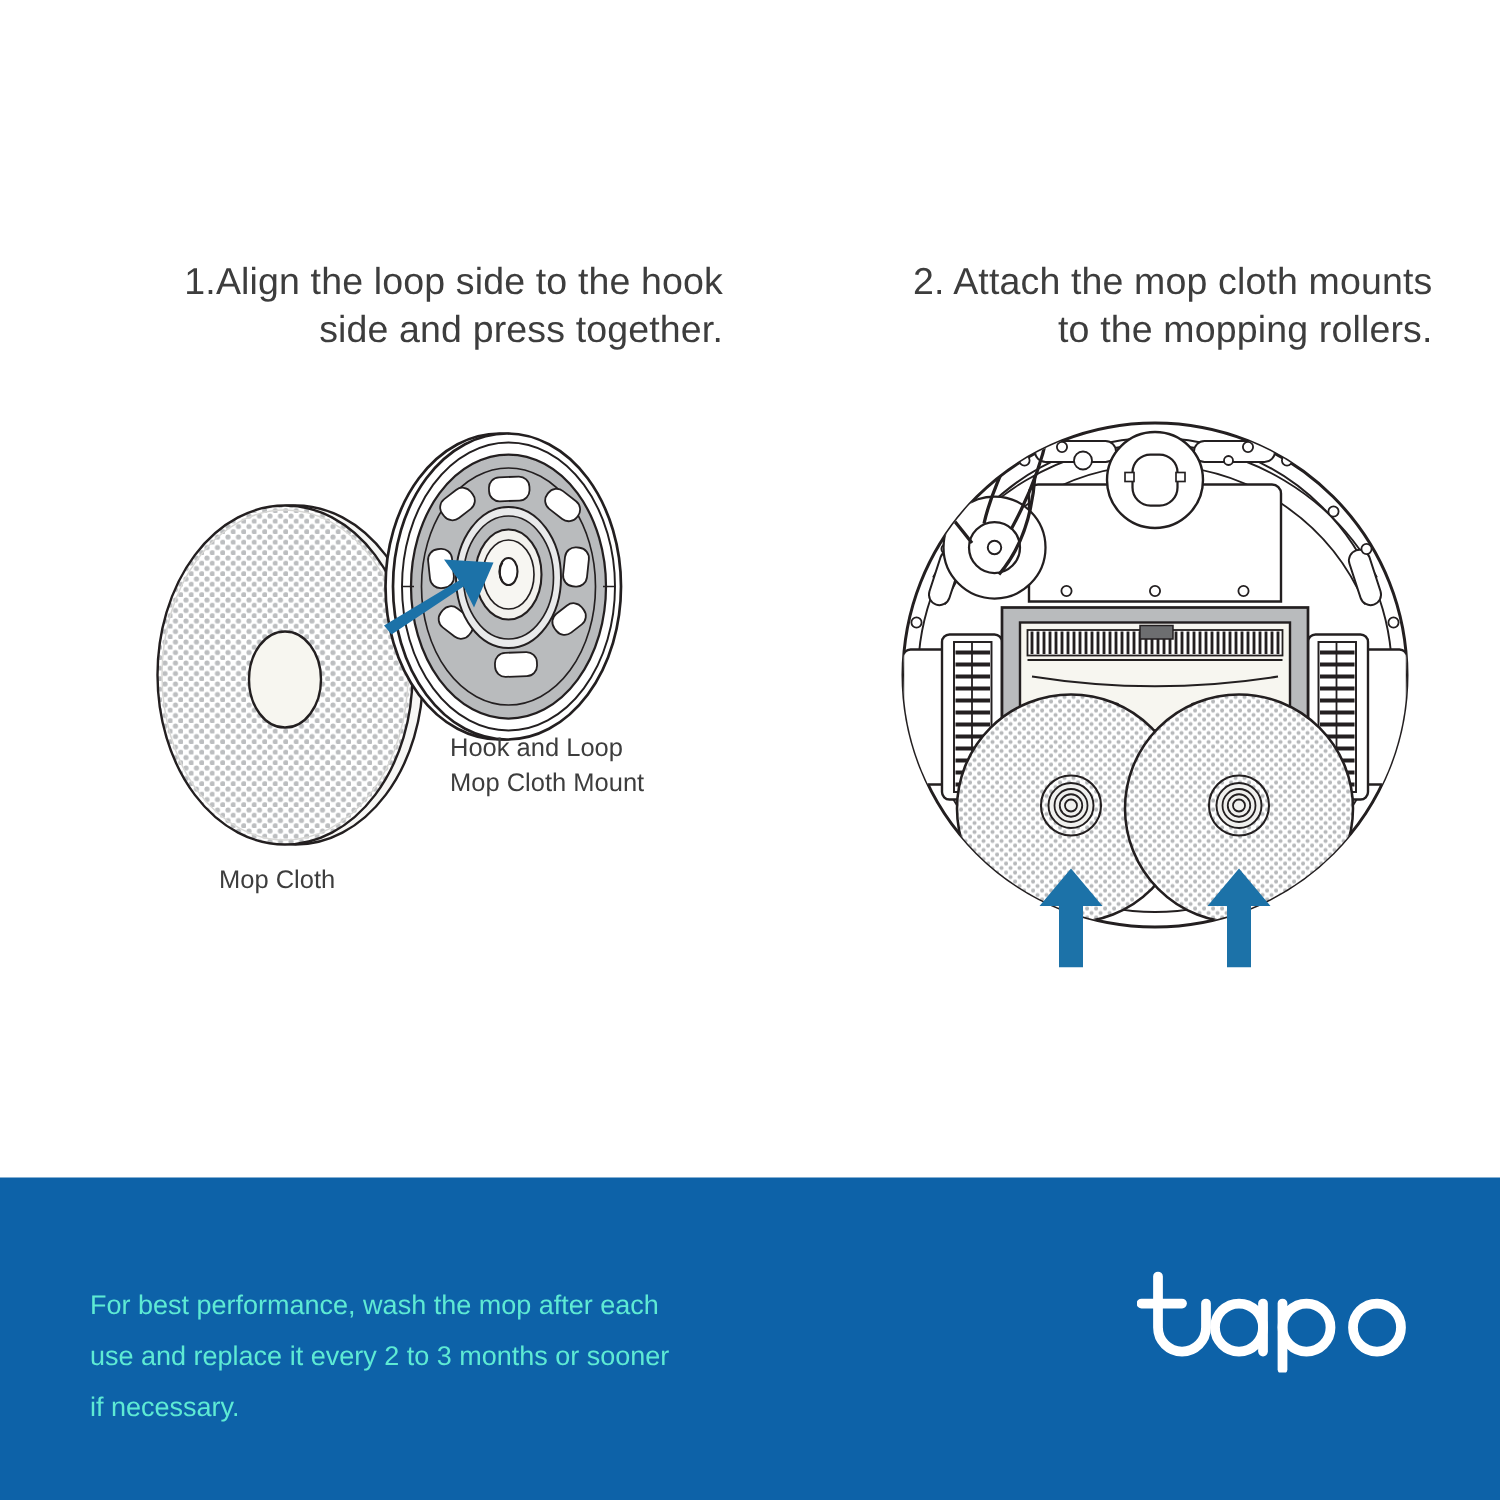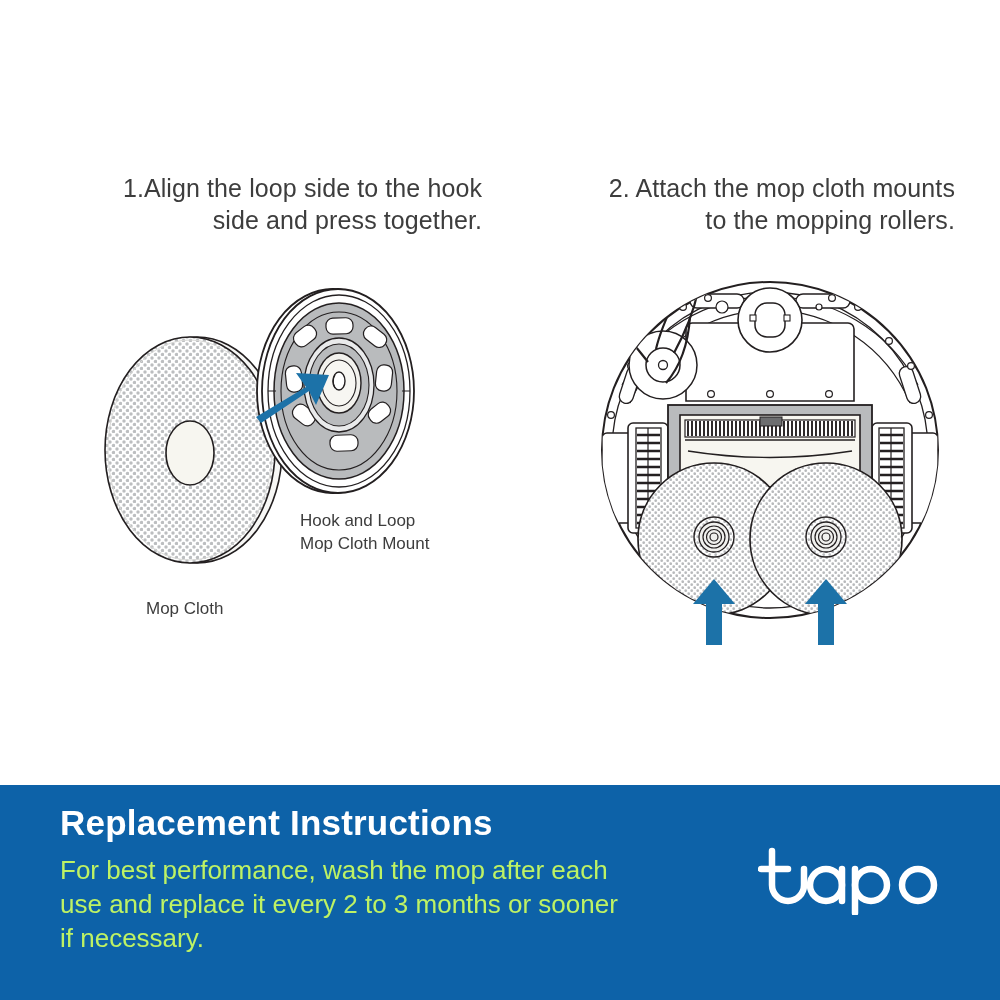--- a/index.html
+++ b/index.html
@@ -31,21 +31,20 @@
   #step-2 { left: 535px; top: 172px; width: 420px; }
   .step .body { display: inline; }
 
   
   .dlabel {
     position: absolute;
     font-size: 17px;
     line-height: 23px;
     color: #3d3d3d;
     white-space: pre-line;
-    margin-top: 22px;
   }
   #label-mount { left: 300px; top: 487px; }
   #label-cloth { left: 146px; top: 575px; }
 
   
   .illus {
     position: absolute;
     pointer-events: none;
   }
   #illus-left  { left: 80px;  top: 265px; width: 420px; height: 320px; }
@@ -68,23 +67,23 @@
     font-size: 35px;
     font-weight: bold;
     color: #ffffff;
     letter-spacing: 0.2px;
   }
   #footer-body {
     position: absolute;
     left: 60px;
     top: 68px;
     width: 680px;
-    font-size: 26px;
+    font-size: 18px;
     line-height: 34px;
-    color: #bef264;
+    color: #5eead4;
     white-space: pre-line;
   }
   #footer-logo {
     position: absolute;
     right: 52px;
     top: 60px;
     width: 190px;
     height: 70px;
   }
 </style>
@@ -362,21 +361,20 @@
   <g>
     <path d="M248 380 v-41 h-13 l21 -25 l21 25 h-13 v41 z" fill="#1c72a8"></path>
   </g>
 </svg>
 
 <div class="dlabel" id="label-mount">Hook and Loop
 Mop Cloth Mount</div>
 <div class="dlabel" id="label-cloth">Mop Cloth</div>
 
 <div id="footer-banner">
-  <div id="footer-title">Replacement Instructions</div>
   <div id="footer-body">For best performance, wash the mop after each
 use and replace it every 2 to 3 months or sooner
 if necessary.</div>
   <svg id="footer-logo" viewBox="0 0 190 70">
     <g fill="none" stroke="#ffffff" stroke-width="6.5" stroke-linecap="round">
 
       <path d="M14 6 V40 a16 16 0 0 0 16 16 a16 16 0 0 0 16 -16 V24"></path>
       <line x1="3" y1="24" x2="30" y2="24"></line>
 
       <circle cx="68" cy="40" r="16"></circle>

